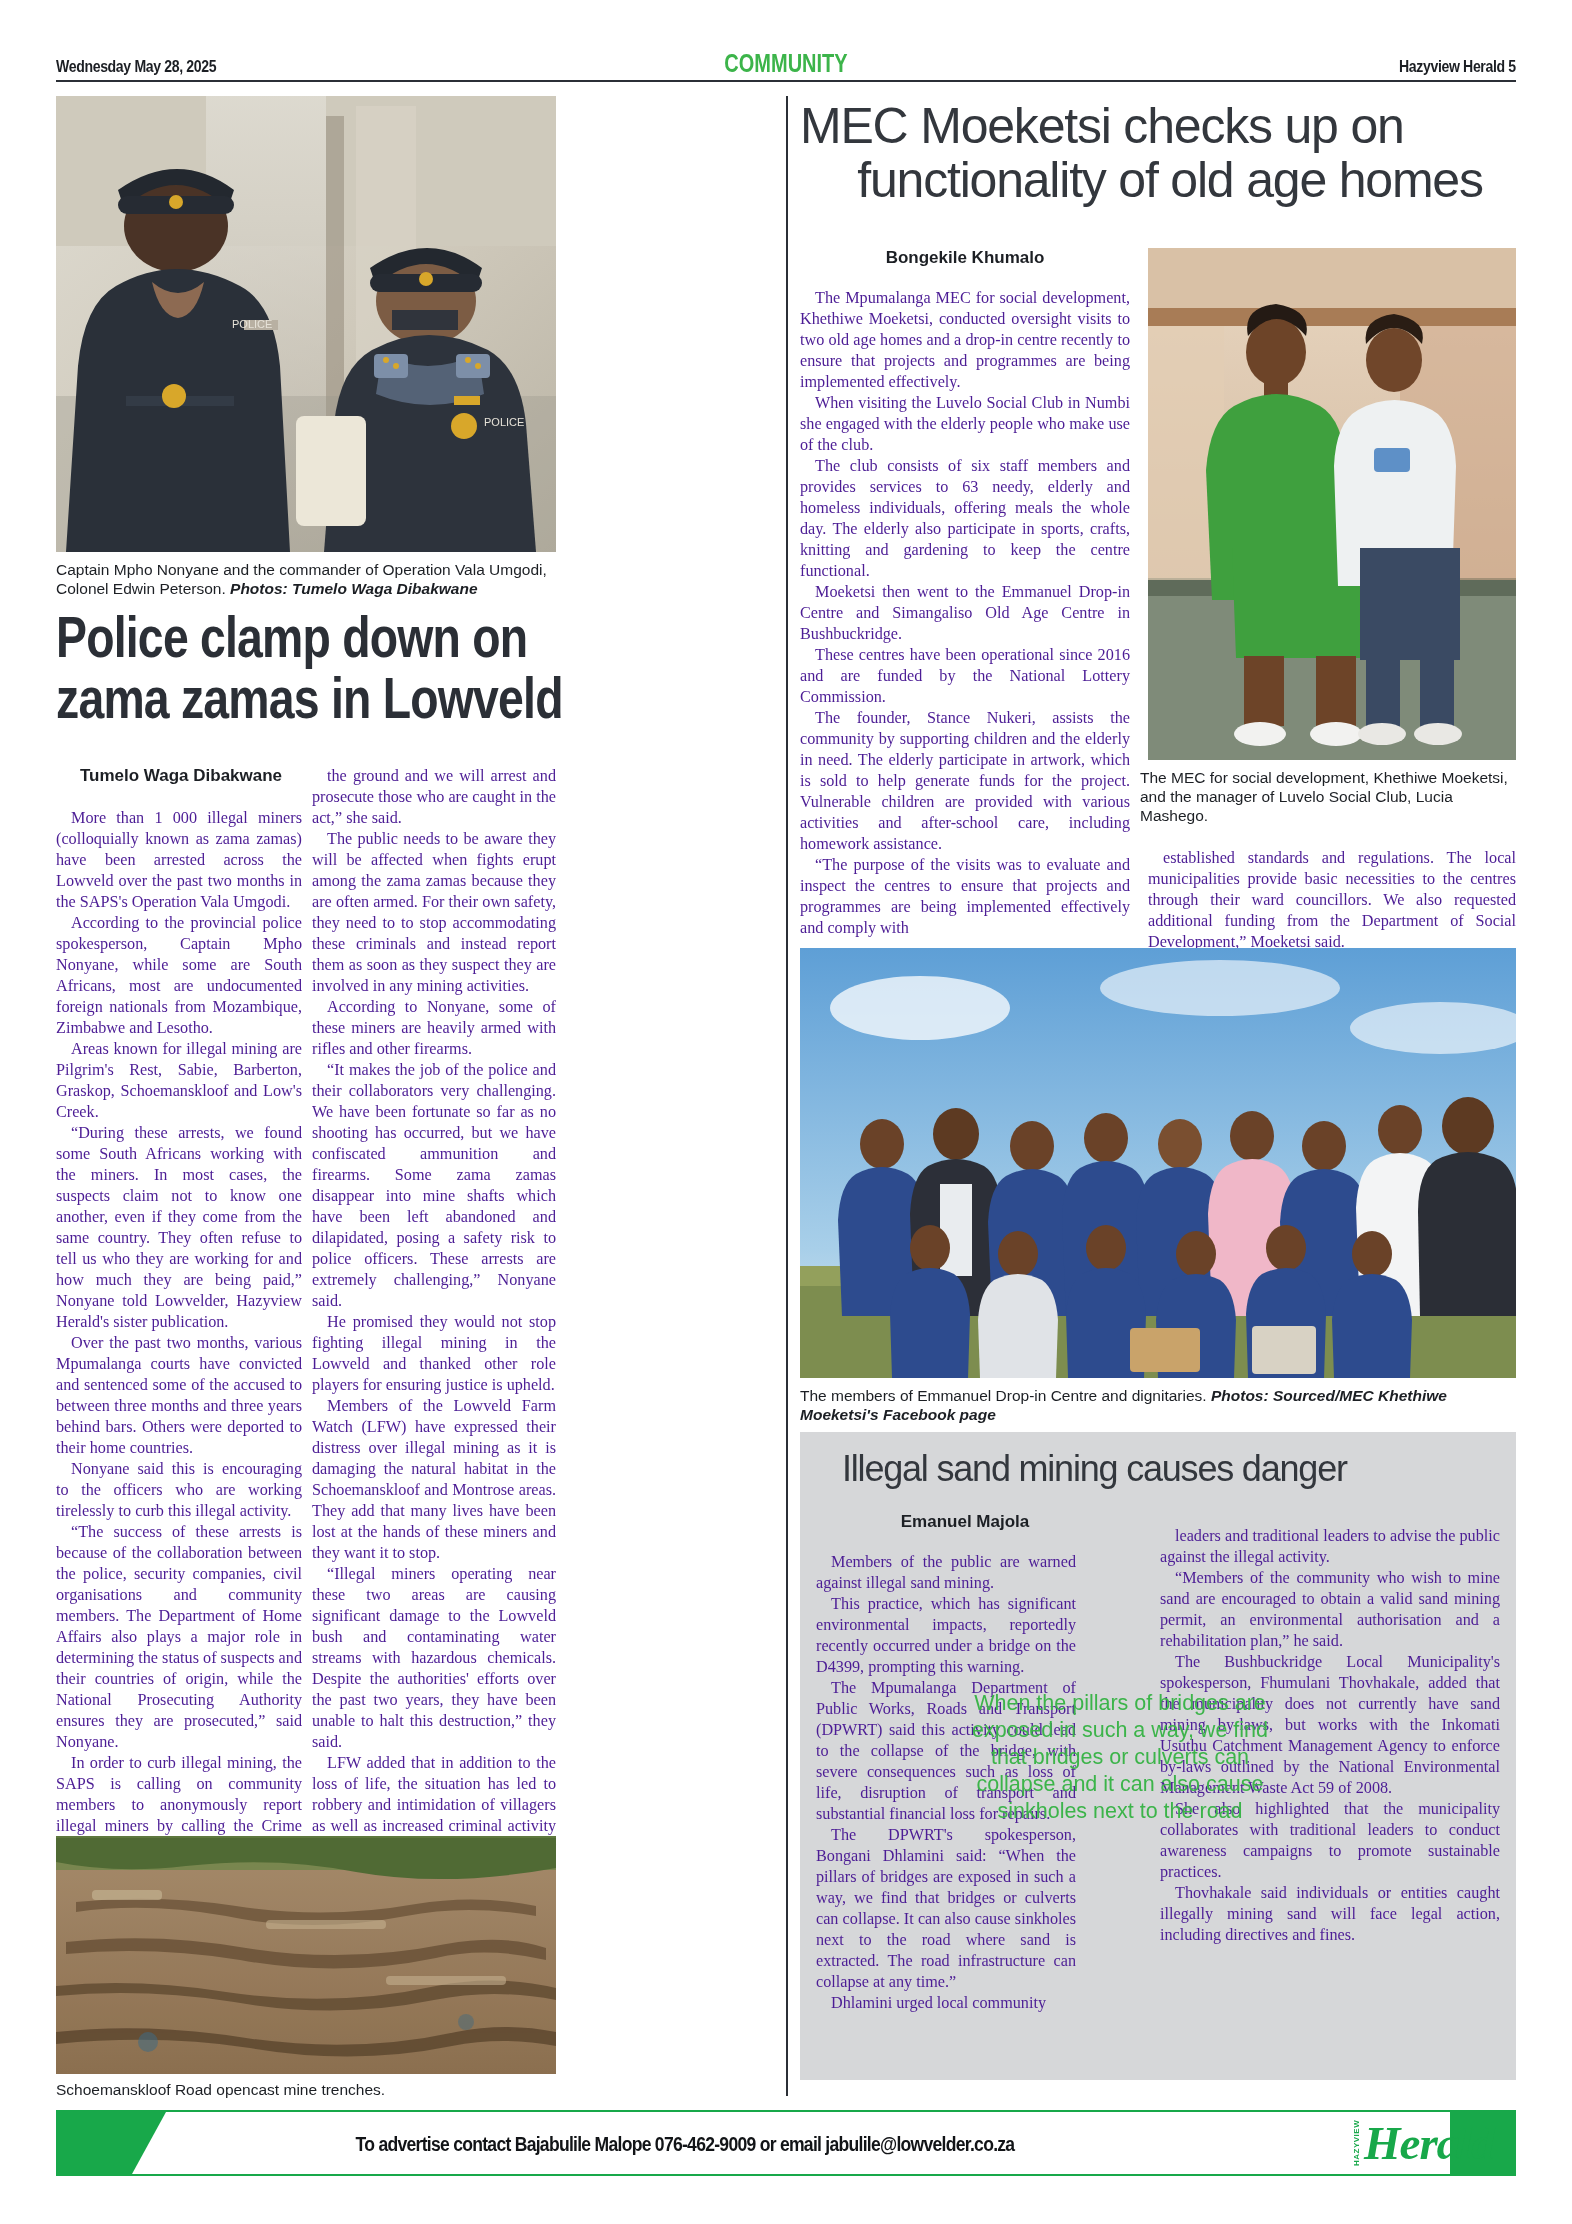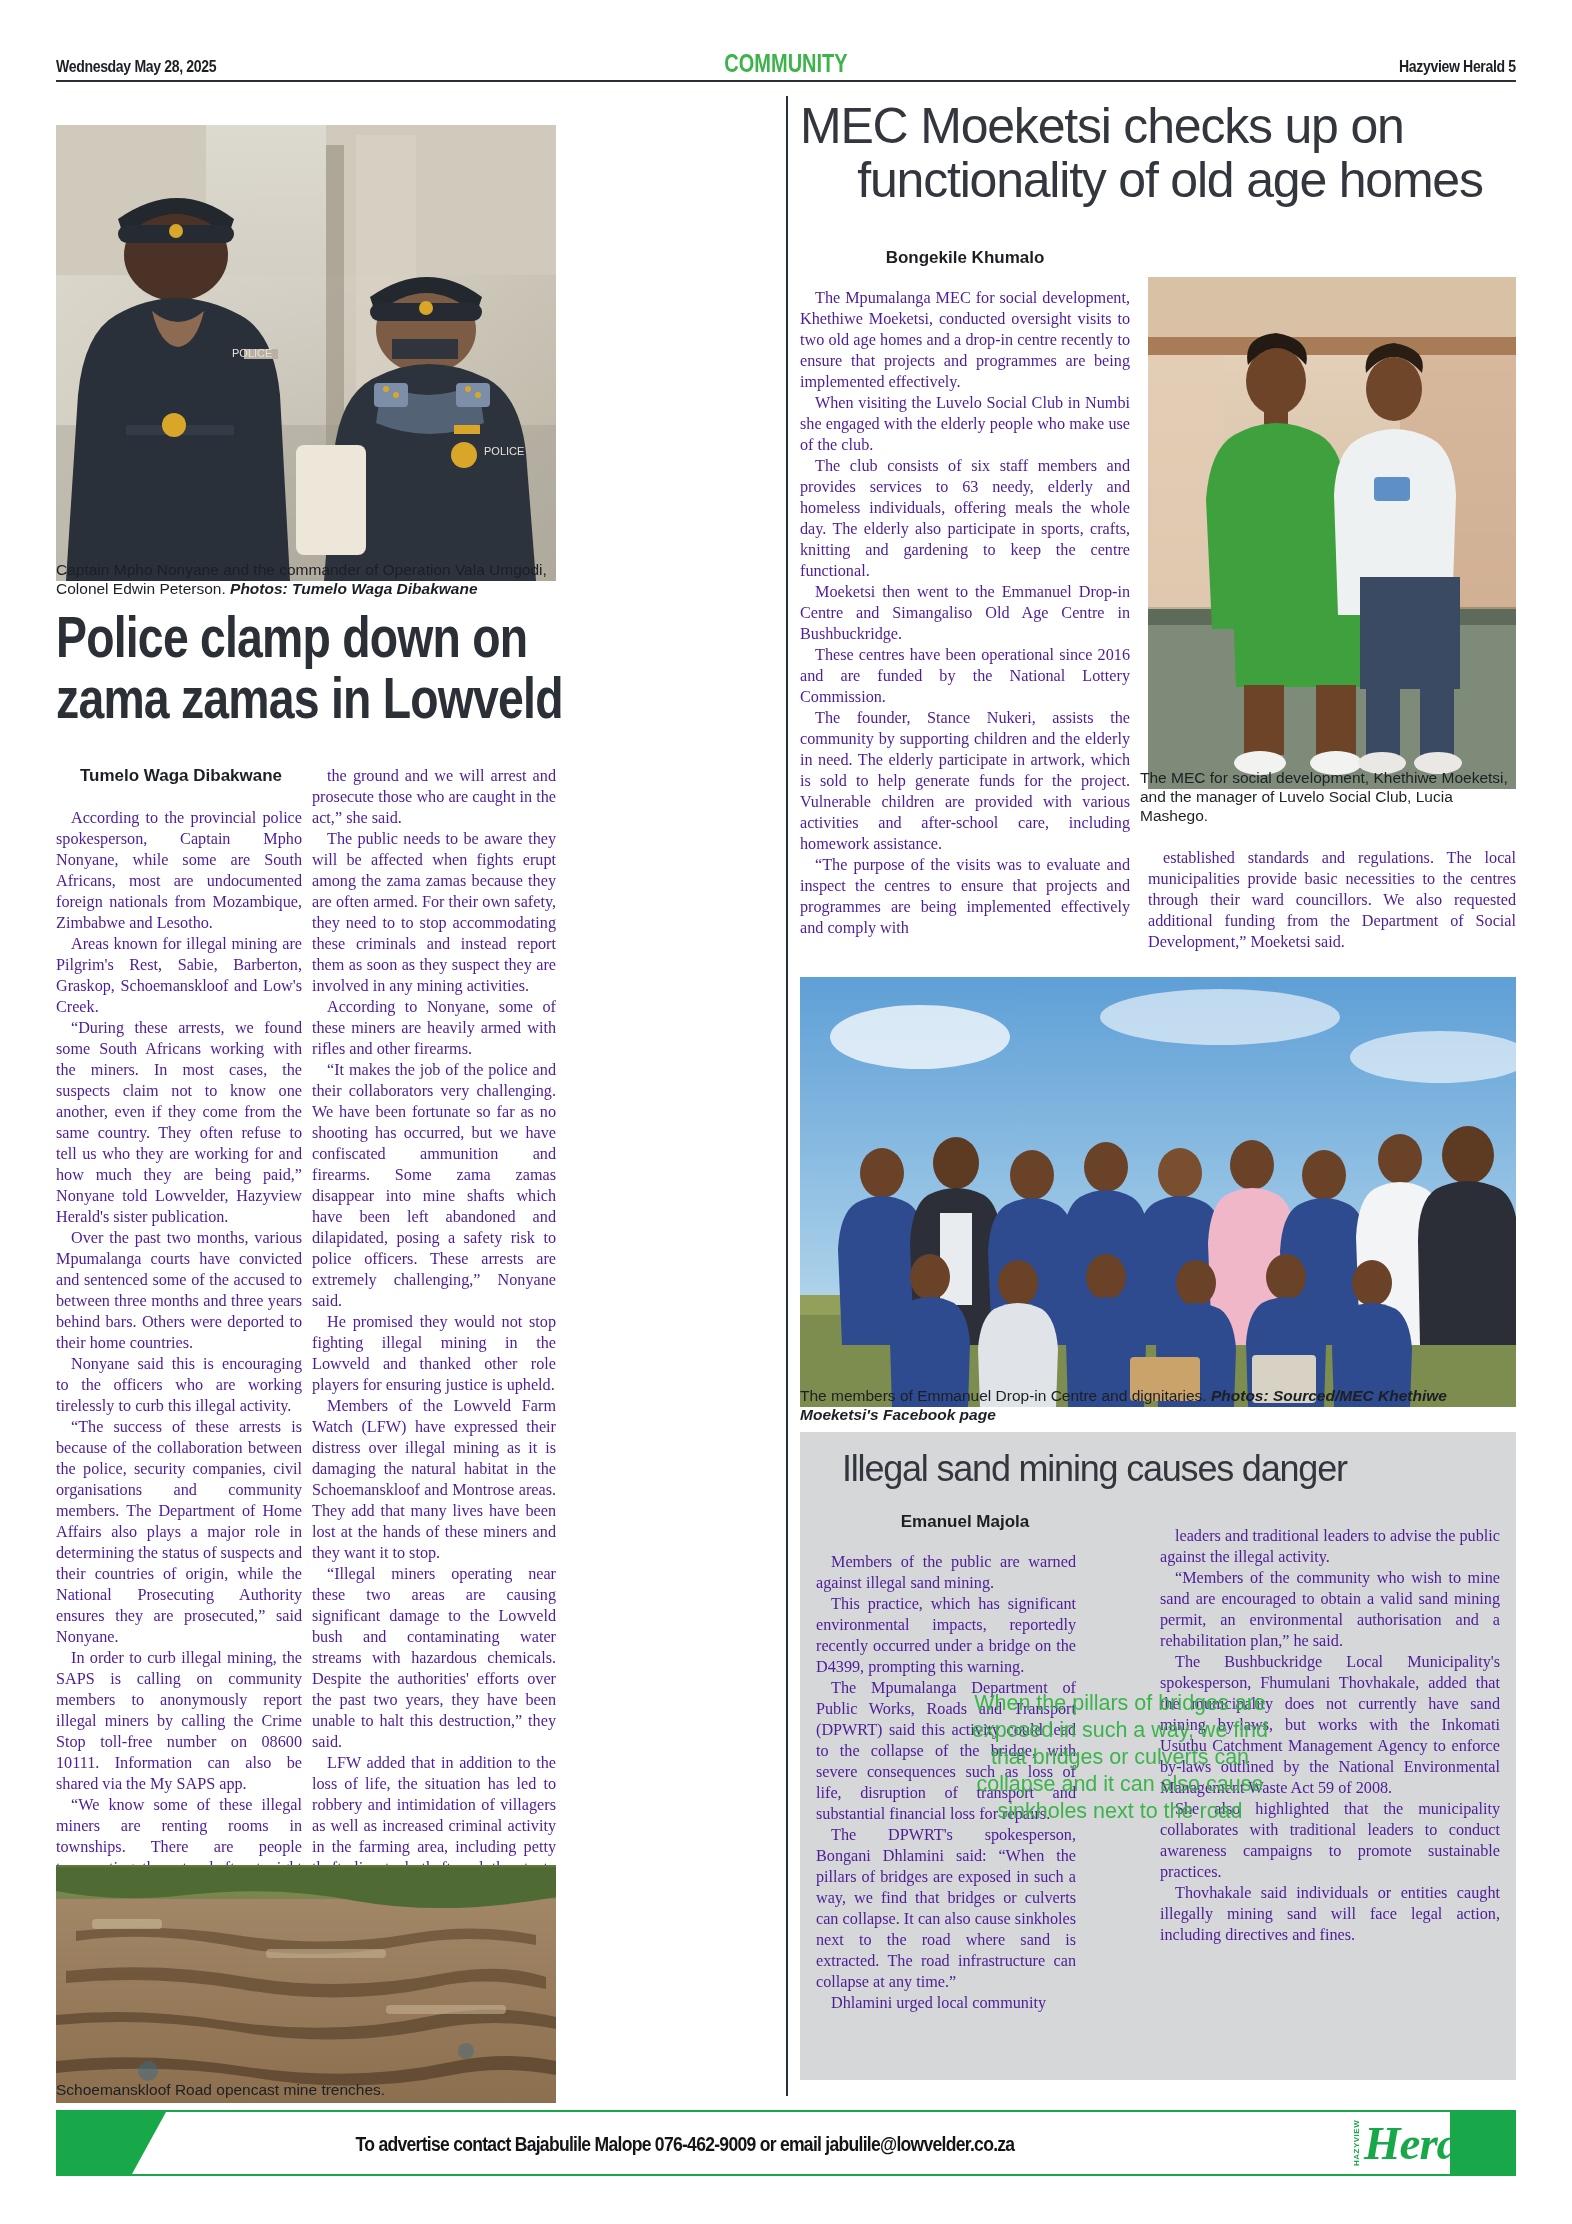--- a/index.html
+++ b/index.html
@@ -34,21 +34,21 @@
   }
   .rule-top {
     position: absolute; left: 56px; top: 80px; width: 1460px;
     height: 1.5px; background: #2b2f36;
   }
 
   
   .vrule { position: absolute; width: 1.5px; background: #2b2f36; }
 
   
-  .photo { position: absolute; overflow: hidden; background: #b9bfc6; margin-top: 29px; }
+  .photo { position: absolute; overflow: hidden; background: #b9bfc6; }
 
   
   .caption {
     position: absolute;
     font-family: "Liberation Sans", sans-serif;
     font-size: 15.5px; line-height: 19px; color: #1c1f24;
   }
   .caption i { font-style: italic; font-weight: bold; }
 
   
@@ -199,20 +199,21 @@
   <span>Captain Mpho Nonyane and the commander of Operation Vala Umgodi, Colonel Edwin Peterson.</span>
   <i>Photos: Tumelo Waga Dibakwane</i>
 </div>
 
 <div class="hl-condensed" style="left:56px; top:606px; width:640px; font-size:58px; line-height:62px;">Police clamp down on</div>
 <div class="hl-condensed" style="left:56px; top:667px; width:640px; font-size:58px; line-height:62px;">zama zamas in Lowveld</div>
 
 <div class="byline" style="left:56px; top:766px; width:250px;">Tumelo Waga Dibakwane</div>
 
 <div class="col" id="police-col1" style="left:56px; top:808px; width:246px; height:1040px;">
+    <p>More than 1 000 illegal miners (colloquially known as zama zamas) have been arrested across the Lowveld over the past two months in the SAPS's Operation Vala Umgodi.</p>
     <p>According to the provincial police spokesperson, Captain Mpho Nonyane, while some are South Africans, most are undocumented foreign nationals from Mozambique, Zimbabwe and Lesotho.</p>
     <p>Areas known for illegal mining are Pilgrim's Rest, Sabie, Barberton, Graskop, Schoemanskloof and Low's Creek.</p>
     <p>“During these arrests, we found some South Africans working with the miners. In most cases, the suspects claim not to know one another, even if they come from the same country. They often refuse to tell us who they are working for and how much they are being paid,” Nonyane told Lowvelder, Hazyview Herald's sister publication.</p>
     <p>Over the past two months, various Mpumalanga courts have convicted and sentenced some of the accused to between three months and three years behind bars. Others were deported to their home countries.</p>
     <p>Nonyane said this is encouraging to the officers who are working tirelessly to curb this illegal activity.</p>
     <p>“The success of these arrests is because of the collaboration between the police, security companies, civil organisations and community members. The Department of Home Affairs also plays a major role in determining the status of suspects and their countries of origin, while the National Prosecuting Authority ensures they are prosecuted,” said Nonyane.</p>
     <p>In order to curb illegal mining, the SAPS is calling on community members to anonymously report illegal miners by calling the Crime Stop toll-free number on 08600 10111. Information can also be shared via the My SAPS app.</p>
     <p>“We know some of these illegal miners are renting rooms in townships. There are people transporting them to shafts at night and collecting them in exchange for money. Our intelligence operators are on</p>
   </div>
 <div class="col" id="police-col2" style="left:312px; top:766px; width:244px; height:1080px;">

